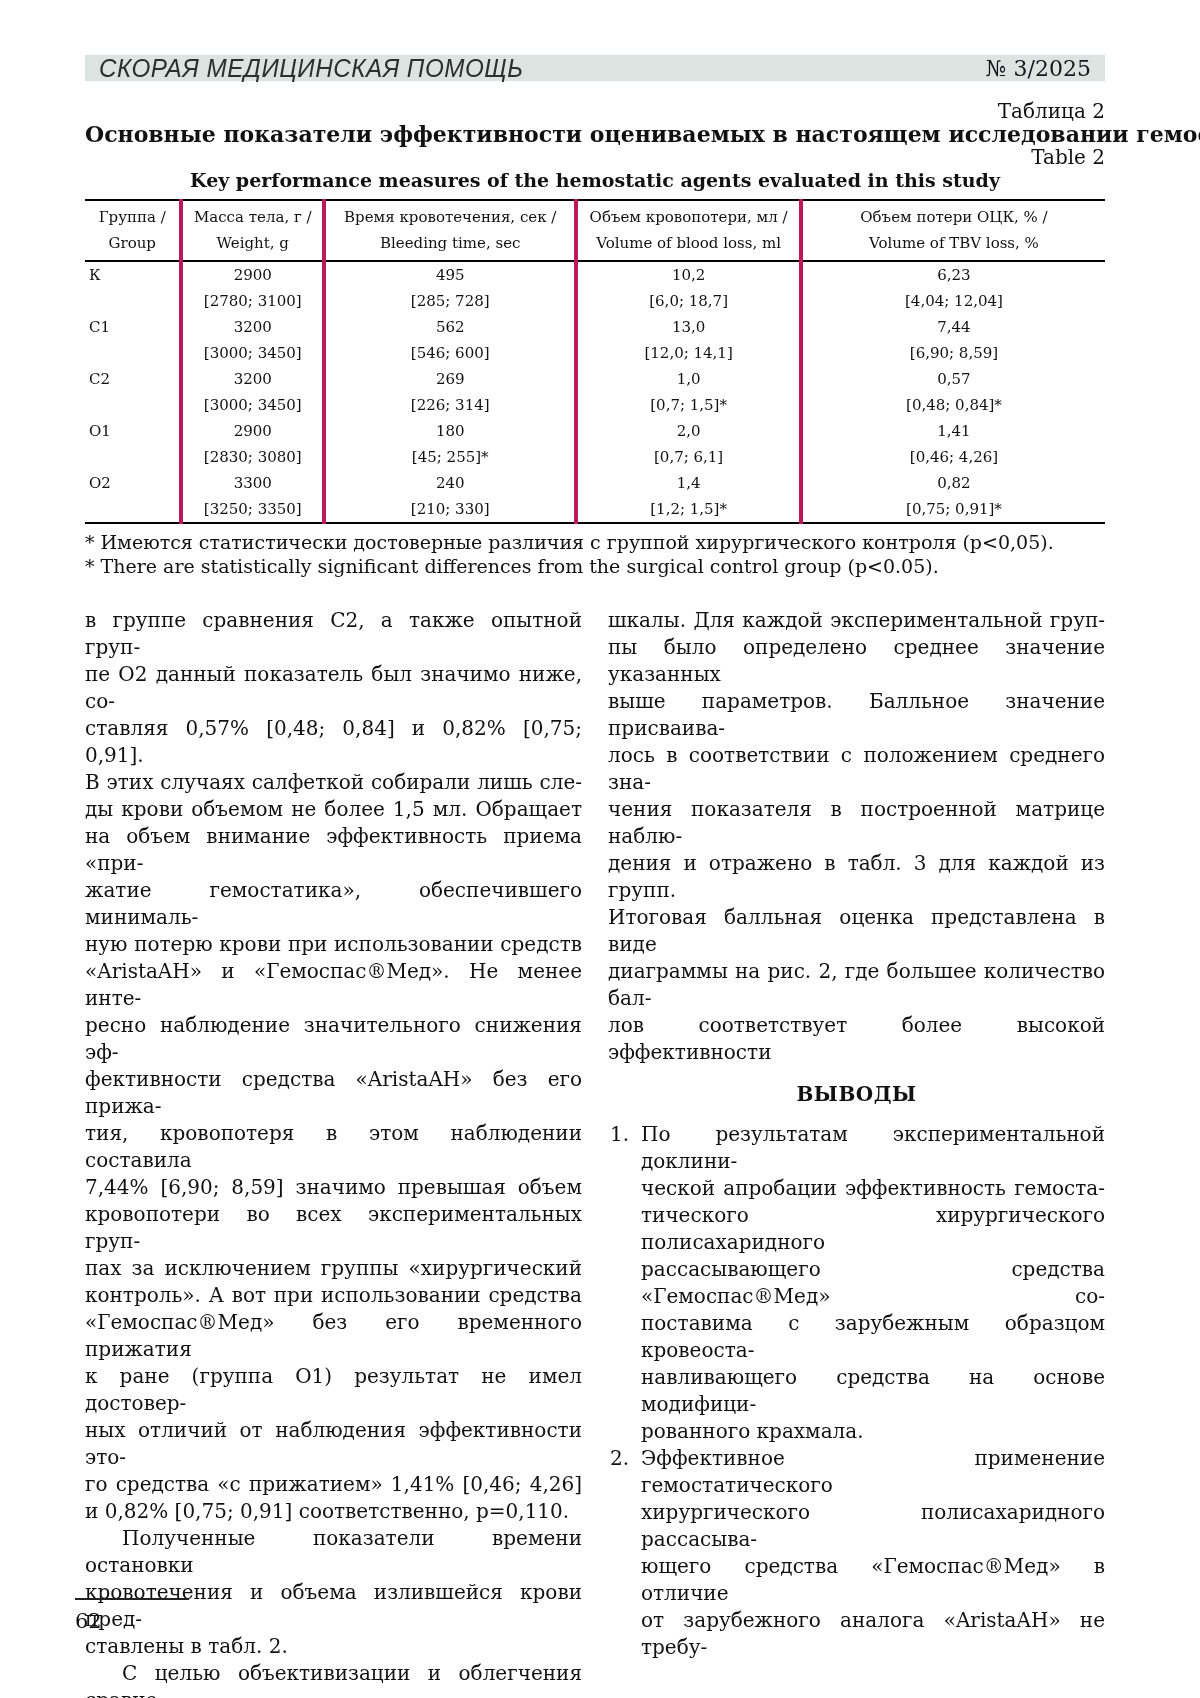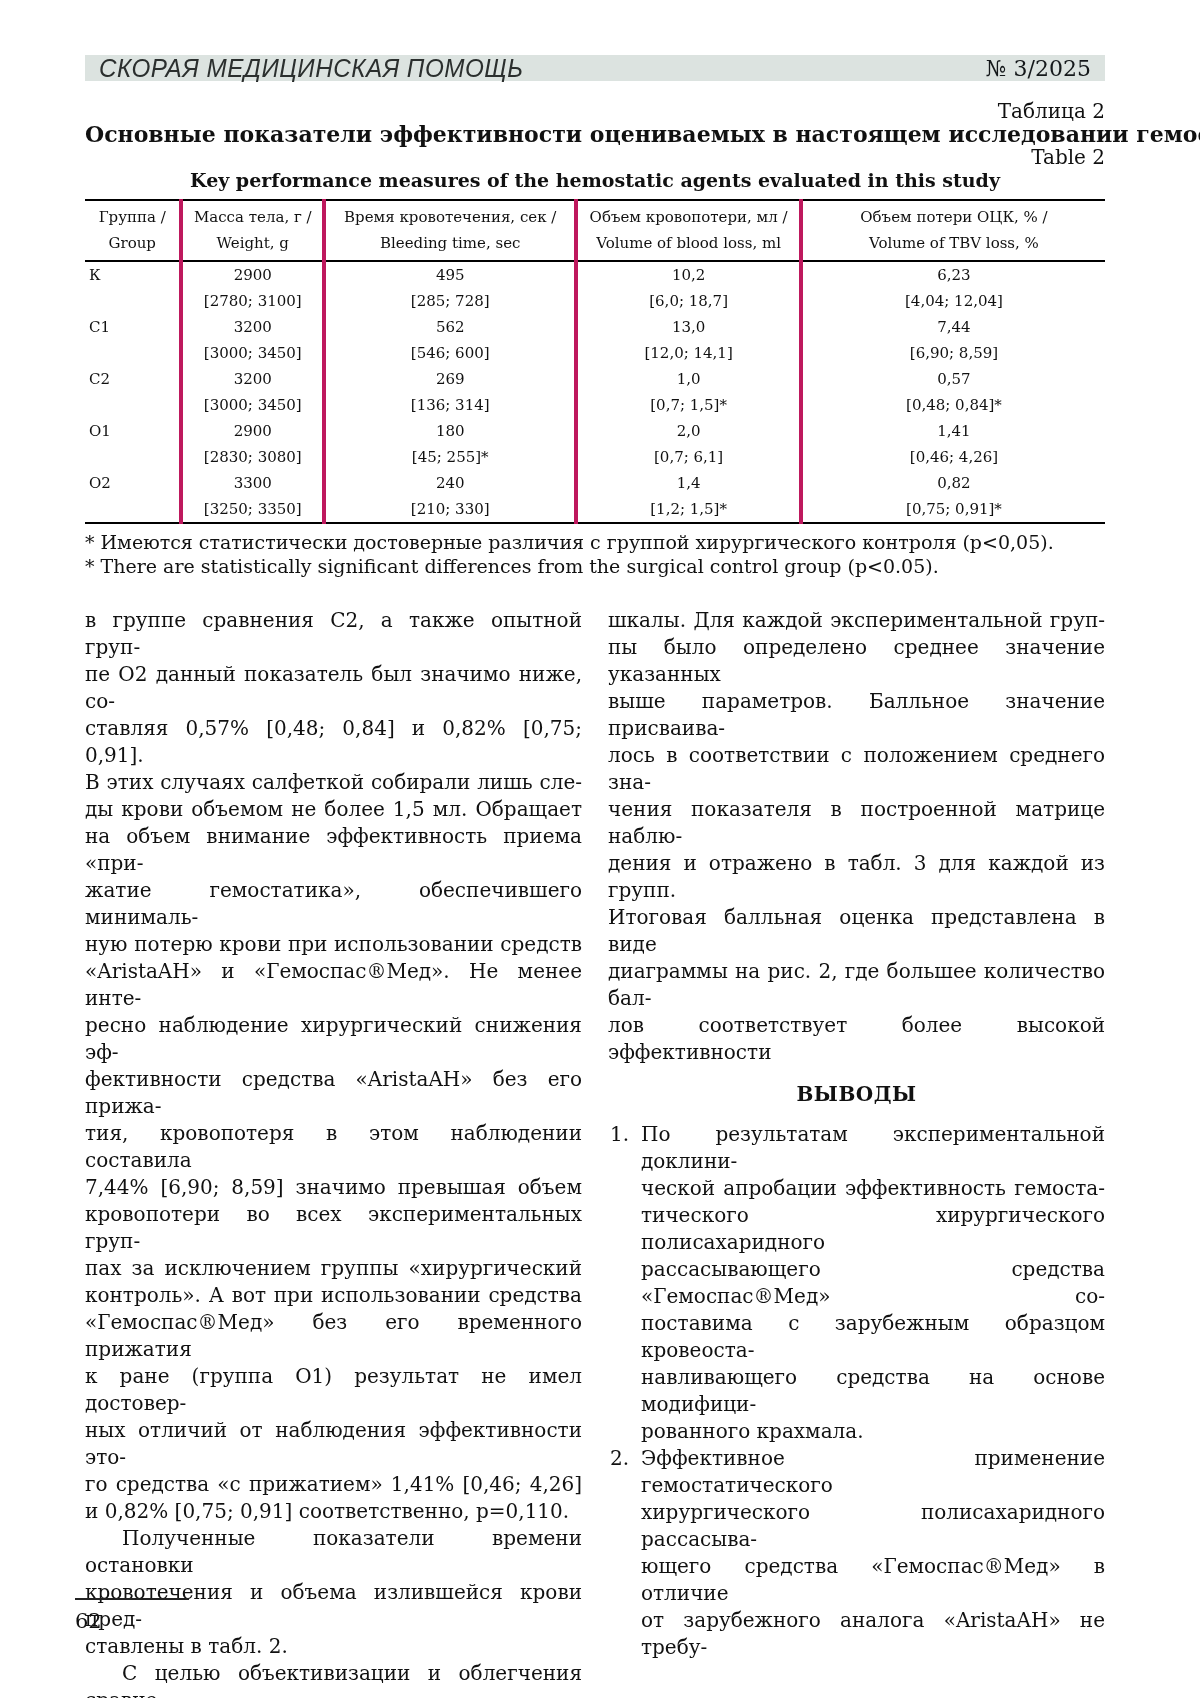--- a/index.html
+++ b/index.html
@@ -156,21 +156,21 @@
           <tr>
             <td class="c-group">
               <div class="group-line">С2</div>
             </td>
             <td class="c-val">
               <div class="cell-line">3200</div>
               <div class="cell-line">[3000; 3450]</div>
             </td>
             <td class="c-val">
               <div class="cell-line">269</div>
-              <div class="cell-line">[136; 314]</div>
+              <div class="cell-line">[226; 314]</div>
             </td>
             <td class="c-val">
               <div class="cell-line">1,0</div>
               <div class="cell-line">[0,7; 1,5]*</div>
             </td>
             <td class="c-val">
               <div class="cell-line">0,57</div>
               <div class="cell-line">[0,48; 0,84]*</div>
             </td>
           </tr>
@@ -229,21 +229,21 @@
           <div class="para">
             <div class="line">в группе сравнения С2, а также опытной груп-</div>
             <div class="line">пе О2 данный показатель был значимо ниже, со-</div>
             <div class="line">ставляя 0,57% [0,48; 0,84] и 0,82% [0,75; 0,91].</div>
             <div class="line">В этих случаях салфеткой собирали лишь сле-</div>
             <div class="line">ды крови объемом не более 1,5 мл. Обращает</div>
             <div class="line">на объем внимание эффективность приема «при-</div>
             <div class="line">жатие гемостатика», обеспечившего минималь-</div>
             <div class="line">ную потерю крови при использовании средств</div>
             <div class="line">«AristaAH» и «Гемоспас®Мед». Не менее инте-</div>
-            <div class="line">ресно наблюдение хирургический снижения эф-</div>
+            <div class="line">ресно наблюдение значительного снижения эф-</div>
             <div class="line">фективности средства «AristaAH» без его прижа-</div>
             <div class="line">тия, кровопотеря в этом наблюдении составила</div>
             <div class="line">7,44% [6,90; 8,59] значимо превышая объем</div>
             <div class="line">кровопотери во всех экспериментальных груп-</div>
             <div class="line">пах за исключением группы «хирургический</div>
             <div class="line">контроль». А вот при использовании средства</div>
             <div class="line">«Гемоспас®Мед» без его временного прижатия</div>
             <div class="line">к ране (группа О1) результат не имел достовер-</div>
             <div class="line">ных отличий от наблюдения эффективности это-</div>
             <div class="line">го средства «с прижатием» 1,41% [0,46; 4,26]</div>

